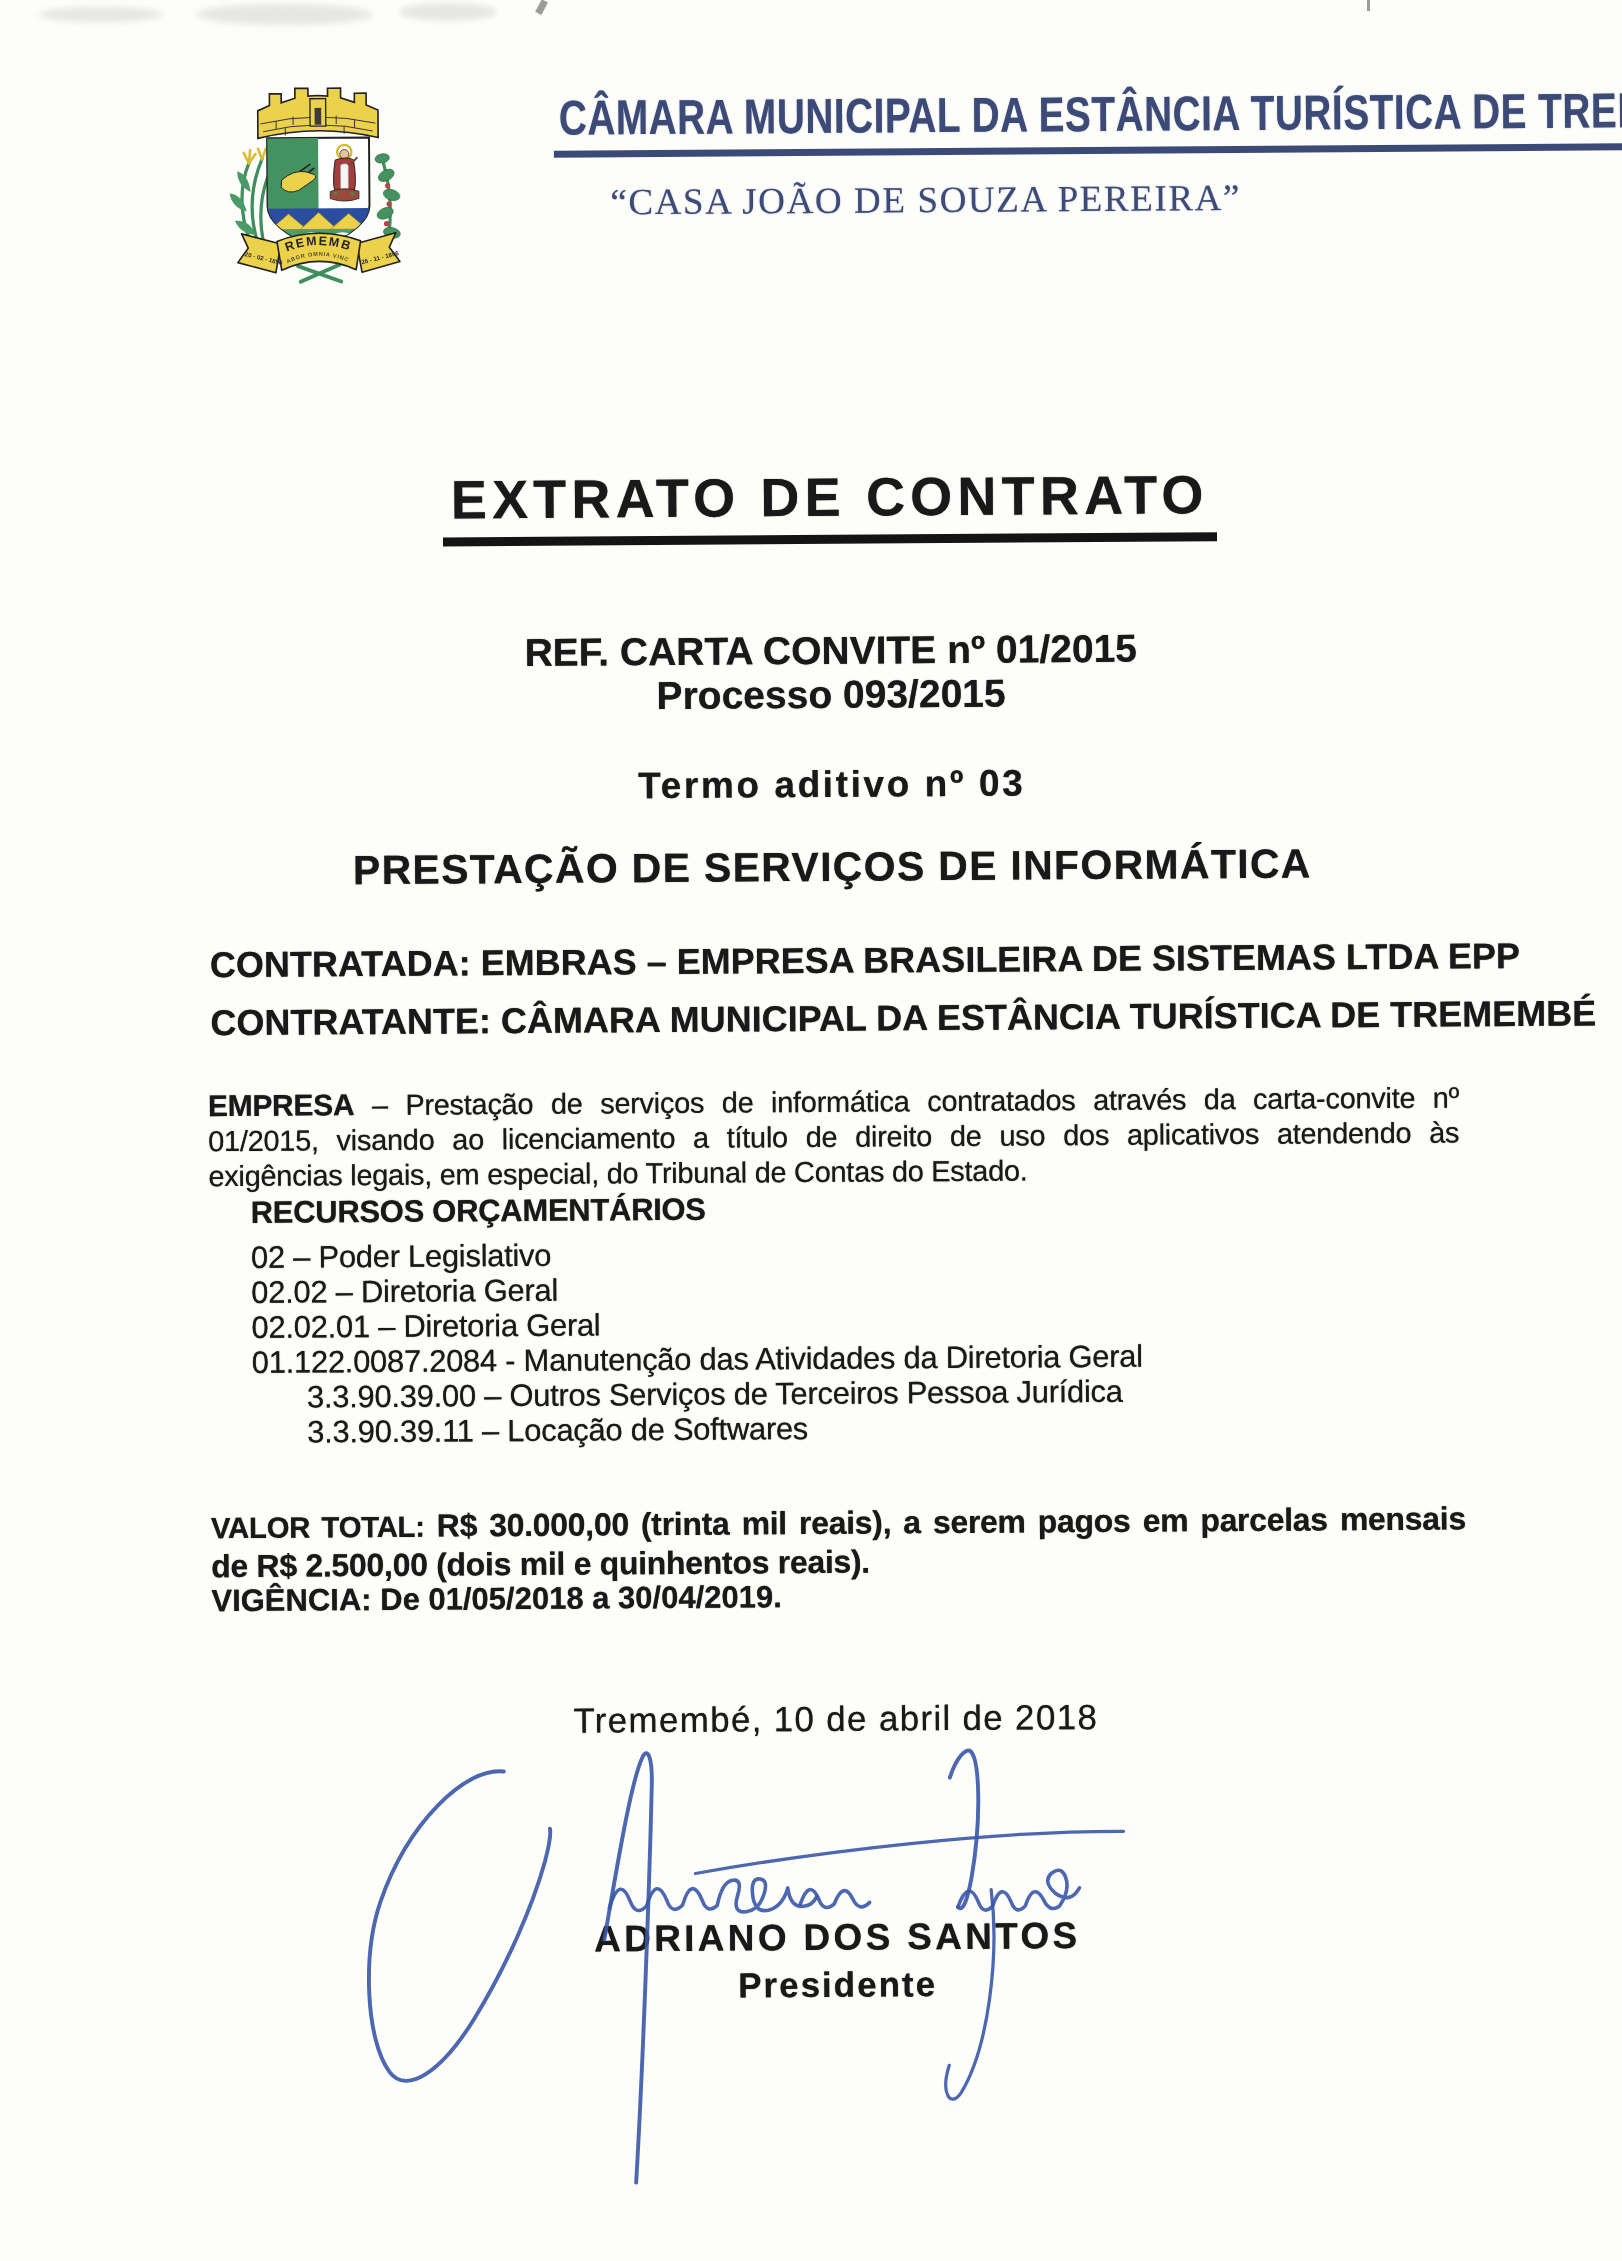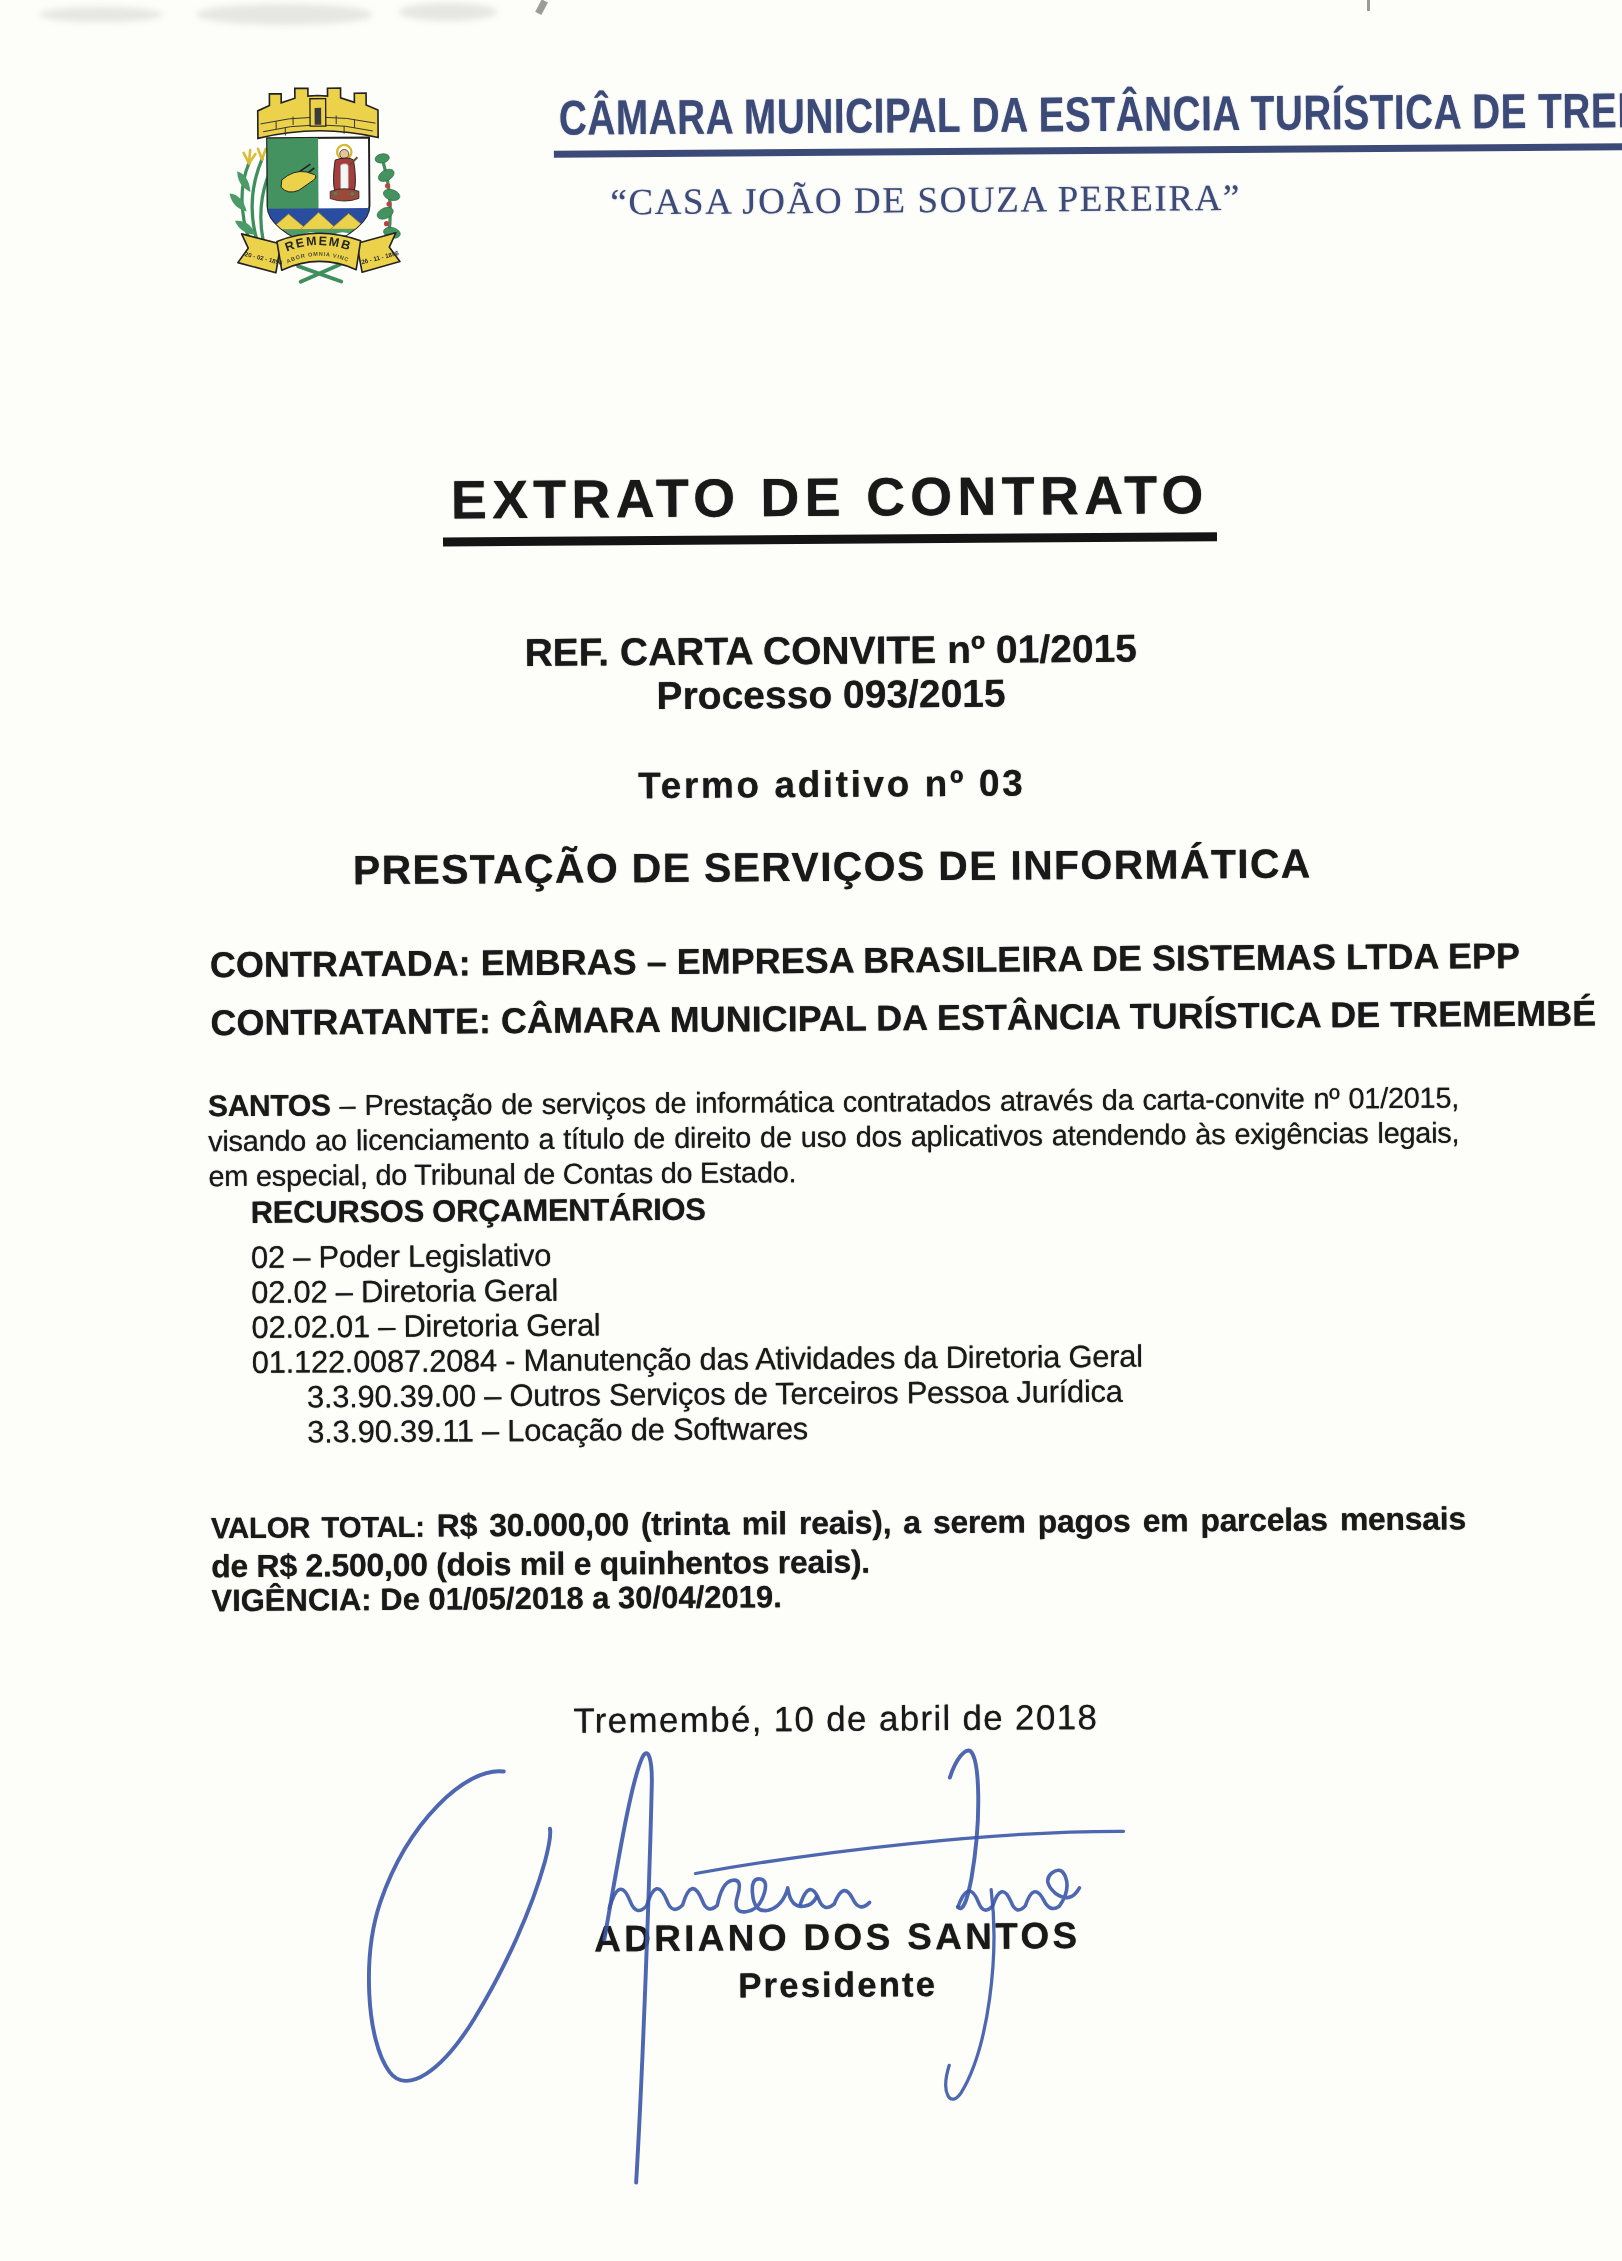--- a/index.html
+++ b/index.html
@@ -199,21 +199,21 @@
       <div>Processo 093/2015</div>
     </div>
 
     <div class="termo ink">Termo aditivo nº 03</div>
 
     <div class="prestacao ink">PRESTAÇÃO DE SERVIÇOS DE INFORMÁTICA</div>
 
     <div class="contratada ink">CONTRATADA: EMBRAS – EMPRESA BRASILEIRA DE SISTEMAS LTDA EPP</div>
     <div class="contratante ink">CONTRATANTE: CÂMARA MUNICIPAL DA ESTÂNCIA TURÍSTICA DE TREMEMBÉ</div>
 
-    <p class="objeto ink"><b>SANTOS</b><span> – Prestação de serviços de informática contratados através da carta-convite nº 01/2015, visando ao licenciamento a título de direito de uso dos aplicativos atendendo às exigências legais, em especial, do Tribunal de Contas do Estado.</span></p>
+    <p class="objeto ink"><b>EMPRESA</b><span> – Prestação de serviços de informática contratados através da carta-convite nº 01/2015, visando ao licenciamento a título de direito de uso dos aplicativos atendendo às exigências legais, em especial, do Tribunal de Contas do Estado.</span></p>
 
     <div class="recursos">
       <div class="recursos-h ink">RECURSOS ORÇAMENTÁRIOS</div>
       <div class="recursos-item ink">02 – Poder Legislativo</div>
       <div class="recursos-item ink">02.02 – Diretoria Geral</div>
       <div class="recursos-item ink">02.02.01 – Diretoria Geral</div>
       <div class="recursos-item ink">01.122.0087.2084 - Manutenção das Atividades da Diretoria Geral</div>
       <div class="recursos-item indent ink">3.3.90.39.00 – Outros Serviços de Terceiros Pessoa Jurídica</div>
       <div class="recursos-item indent ink">3.3.90.39.11 – Locação de Softwares</div>
     </div>

